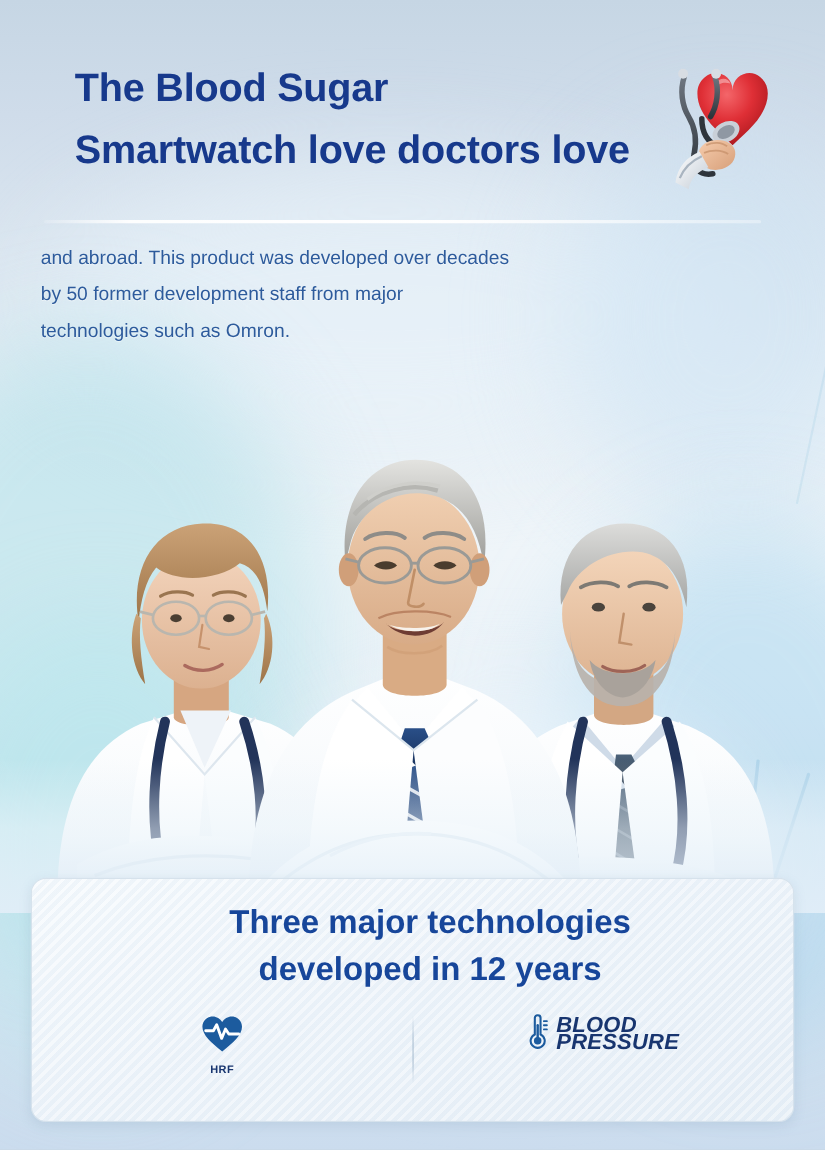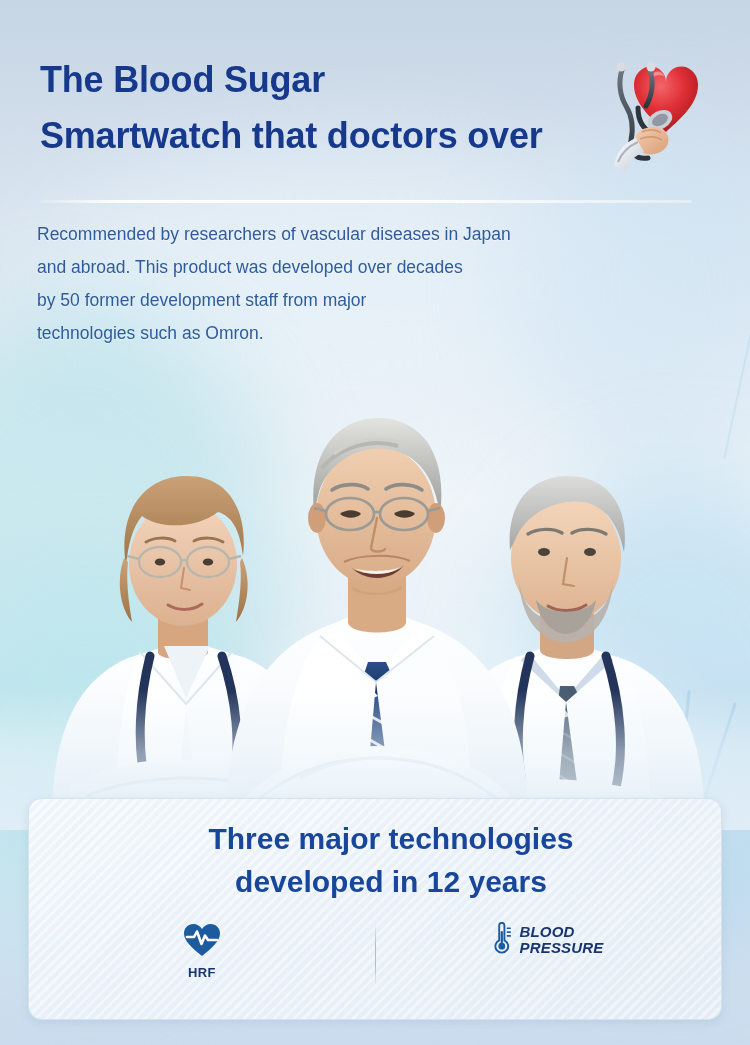--- a/index.html
+++ b/index.html
@@ -63,21 +63,21 @@
     position:absolute;
     left:40px; top:52px;
     width:620px;
     font-size:36px;
     font-weight:bold;
     line-height:56px;
     color:#17398c;
     letter-spacing:-0.2px;
     z-index:6;
   }
-  .headline .hl-line { display:block; white-space:nowrap; }
+  .headline .hl-line { display:block; white-space:nowrap;margin-left:28px; }
 
   
   .heart-art {
     position:absolute;
     right:32px; top:48px;
     width:128px; height:125px;
     z-index:7;
   }
 
   
@@ -180,31 +180,31 @@
   .tech-item + .tech-item::before {
     content:"";
     position:absolute;
     left:0; top:4px;
     width:1px; height:62px;
     background:linear-gradient(180deg, rgba(190,205,220,0) 0%, rgba(160,182,203,.85) 35%, rgba(160,182,203,.85) 70%, rgba(190,205,220,0) 100%);
   }
   .tech-icon { height:38px; display:flex; align-items:center; justify-content:center; }
   .tech-label {
     margin-top:7px;
-    font-size:13px;
+    font-size:10px;
     font-weight:bold;
     color:#18356f;
     letter-spacing:.4px;
     text-align:center;
     line-height:14px;
   }
   
   .bp-wrap { display:flex; align-items:center; gap:7px; height:38px; }
   .bp-word {
-    font-size:15px;
+    font-size:20px;
     font-weight:bold;
     font-style:italic;
     color:#18356f;
     line-height:16px;
     letter-spacing:.2px;
   }
   .bp-word span { display:block; }
 </style>
 </head>
 <body>
@@ -218,21 +218,21 @@
   <div class="bg-wash wash-c"></div>
   <div class="bg-wash wash-e"></div>
   <div class="stroke s1"></div>
   <div class="stroke s2"></div>
   <div class="stroke s3"></div>
   <div class="stroke s4"></div>
   <div class="stroke s5"></div>
 
   <h1 class="headline">
     <span class="hl-line">The Blood Sugar</span>
-    <span class="hl-line">Smartwatch that doctors over</span>
+    <span class="hl-line">Smartwatch love doctors love</span>
   </h1>
 
   <div class="heart-art">
     <svg viewBox="0 0 128 125" xmlns="http://www.w3.org/2000/svg">
       <defs>
         <radialGradient id="hg" cx="42%" cy="30%" r="75%">
           <stop offset="0%" stop-color="#f4666a"></stop>
           <stop offset="48%" stop-color="#df2f36"></stop>
           <stop offset="100%" stop-color="#a8161c"></stop>
         </radialGradient>
@@ -272,21 +272,20 @@
       <path d="M50 91 C57 88 66 88 72 92" fill="none" stroke="#c58f68" stroke-width="1.6" opacity=".7"></path>
 
       <path d="M24 118 C26 104 34 95 46 90 L54 104 C44 108 38 114 36 124 Z" fill="url(#cuff)"></path>
       <path d="M28 114 C32 104 39 98 48 94" fill="none" stroke="#a9b4c0" stroke-width="2"></path>
     </svg>
   </div>
 
   <div class="divider"></div>
 
   <div class="intro">
-    <span class="p-line">Recommended by researchers of vascular diseases in Japan</span>
     <span class="p-line">and abroad. This product was developed over decades</span>
     <span class="p-line">by 50 former development staff from major</span>
     <span class="p-line">technologies such as Omron.</span>
   </div>
 
   <div class="doctors">
     <svg viewBox="0 0 750 520" xmlns="http://www.w3.org/2000/svg">
       <defs>
         <linearGradient id="coat" x1="0" y1="0" x2="0" y2="1">
           <stop offset="0%" stop-color="#ffffff"></stop>

